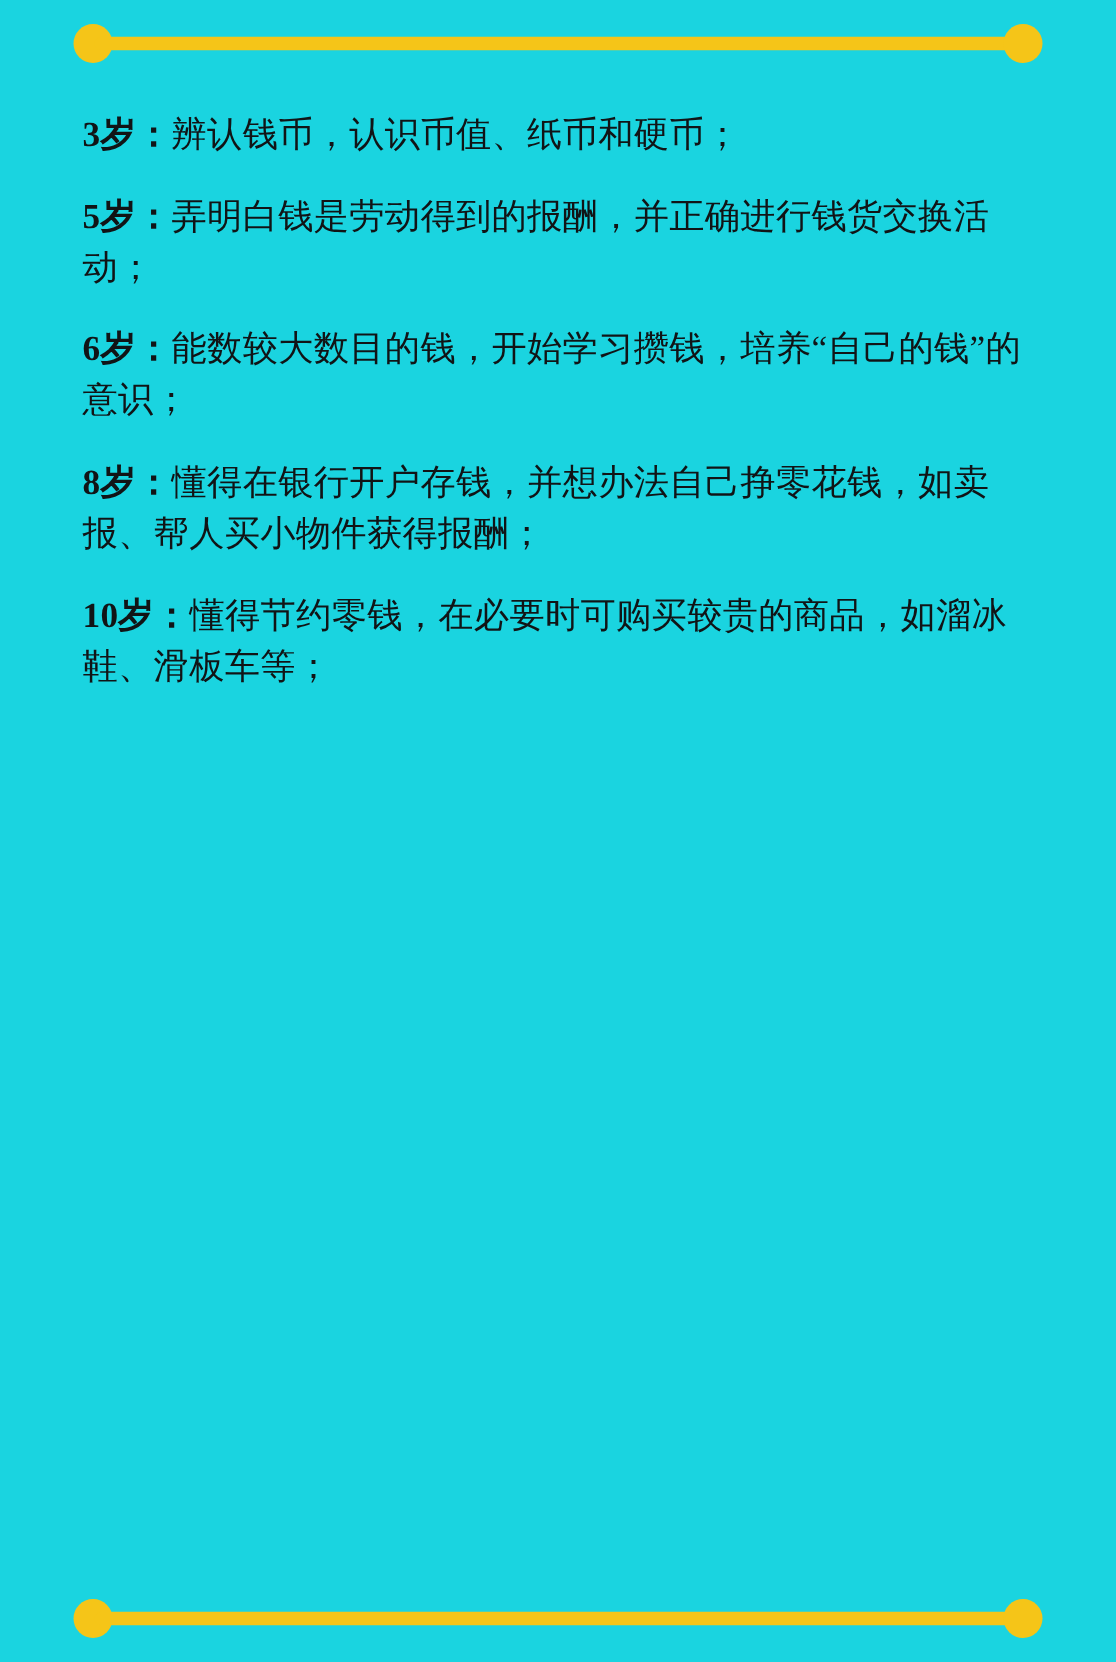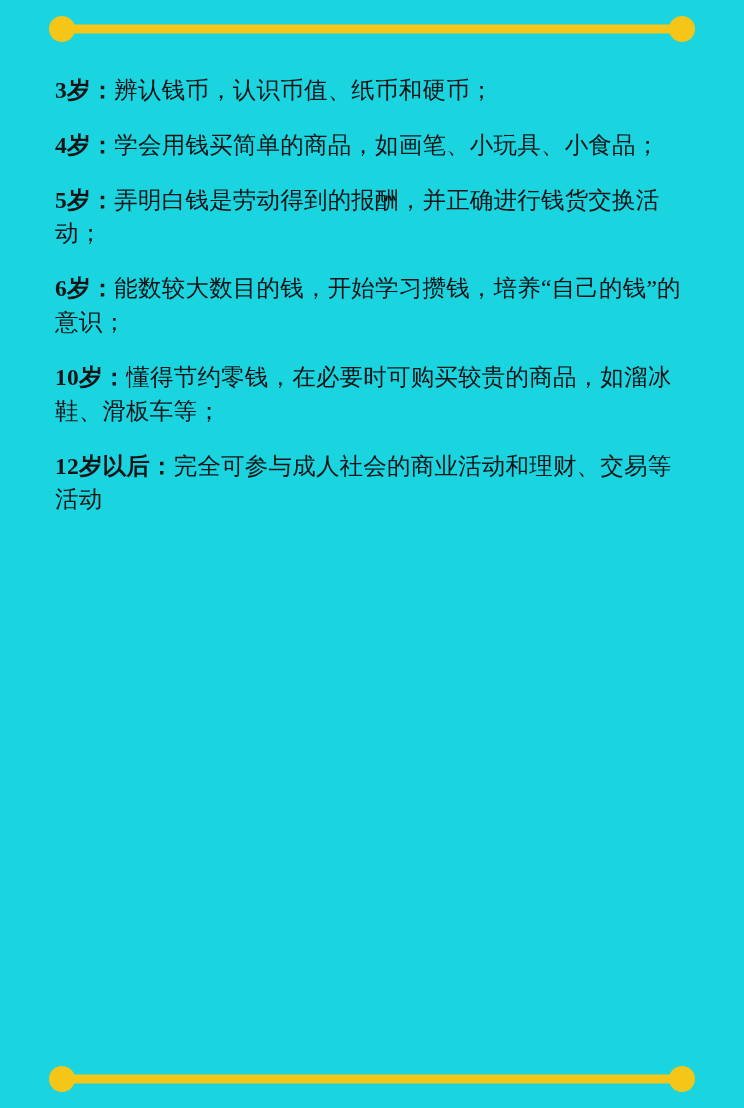--- a/index.html
+++ b/index.html
@@ -92,25 +92,24 @@
 <div class="page">
 
   <div class="rule rule-top">
     <span class="cap left"></span>
     <span class="bar"></span>
     <span class="cap right"></span>
   </div>
 
   <div class="content">
     <p class="entry"><span class="age">3岁：</span><span>辨认钱币，认识币值、纸币和硬币；</span></p>
-    <p class="entry"><span class="age">4岁：</span><span>学会用钱买简单的商品，如画笔、小玩具、小食品；</span></p>
     <p class="entry"><span class="age">5岁：</span><span>弄明白钱是劳动得到的报酬，并正确进行钱货交换活动；</span></p>
     <p class="entry"><span class="age">6岁：</span><span>能数较大数目的钱，开始学习攒钱，培养“自己的钱”的意识；</span></p>
+    <p class="entry"><span class="age">8岁：</span><span>懂得在银行开户存钱，并想办法自己挣零花钱，如卖报、帮人买小物件获得报酬；</span></p>
     <p class="entry"><span class="age">10岁：</span><span>懂得节约零钱，在必要时可购买较贵的商品，如溜冰鞋、滑板车等；</span></p>
-    <p class="entry"><span class="age">12岁以后：</span><span>完全可参与成人社会的商业活动和理财、交易等活动</span></p>
   </div>
 
   <div class="rule rule-bottom">
     <span class="cap left"></span>
     <span class="bar"></span>
     <span class="cap right"></span>
   </div>
 
 </div>
 

